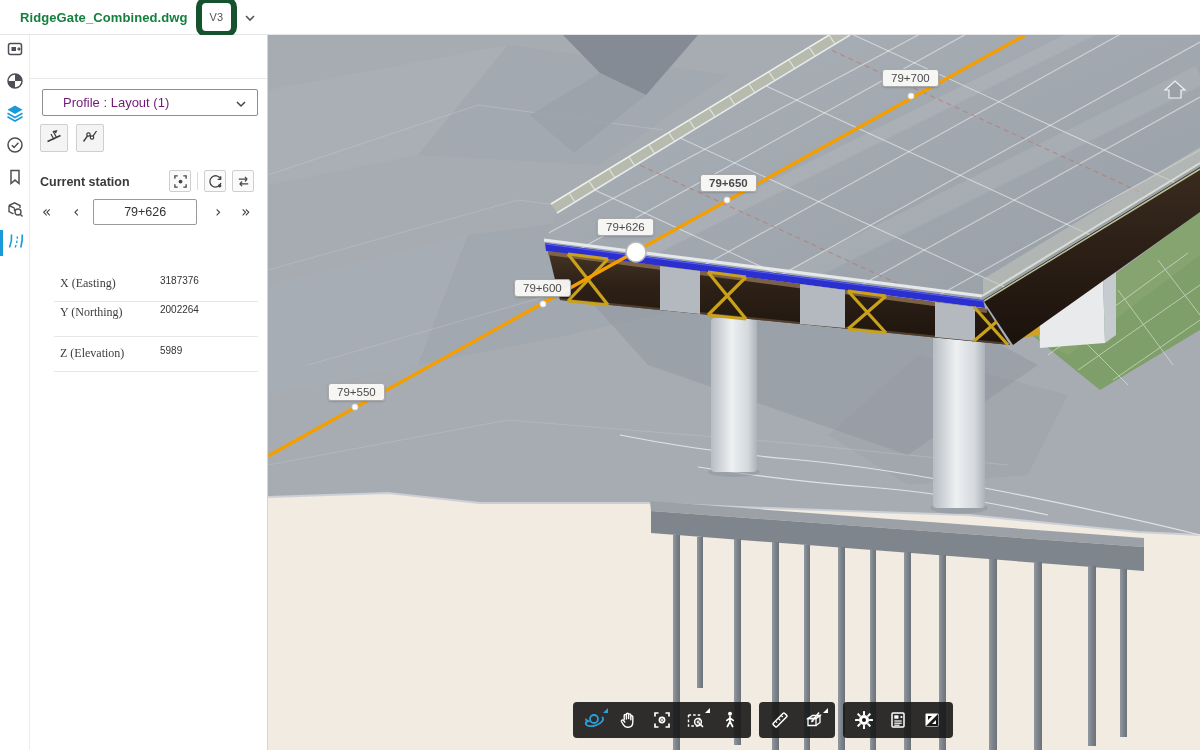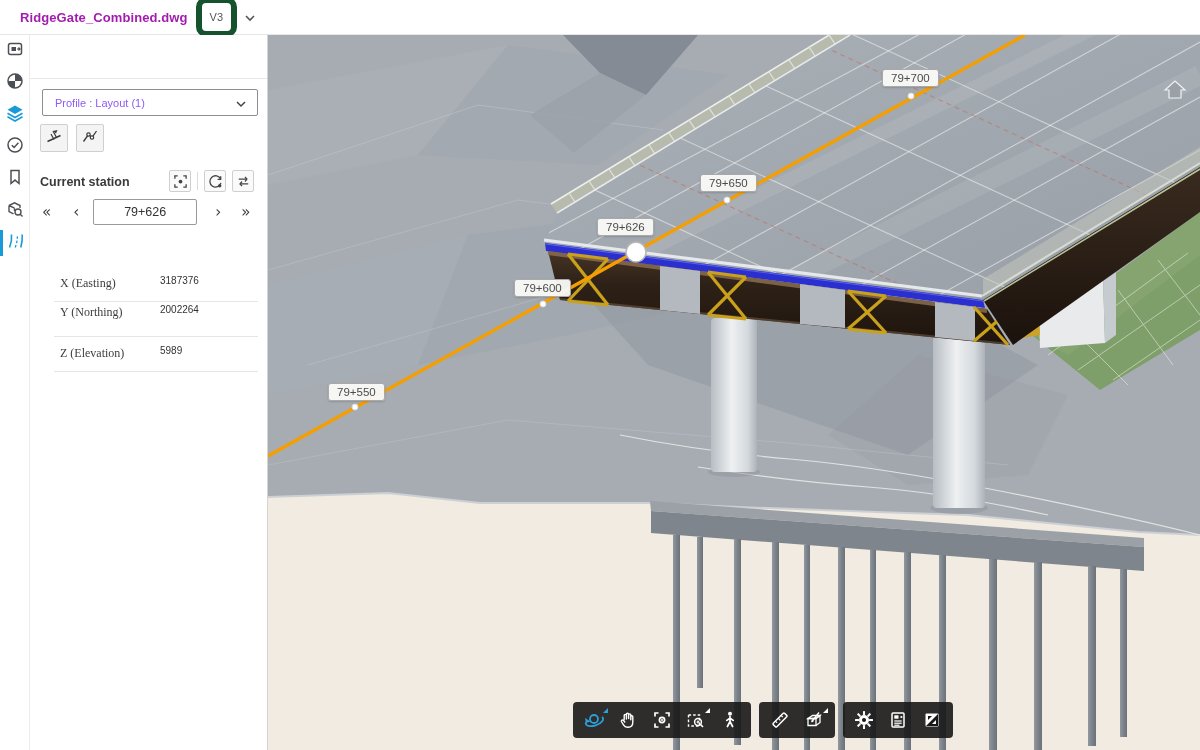--- a/index.html
+++ b/index.html
@@ -2,39 +2,39 @@
 <html><head>
 <meta charset="utf-8">
 <style>
   * { margin:0; padding:0; box-sizing:border-box; }
   html,body { width:1200px; height:750px; overflow:hidden; }
   body { font-family:"Liberation Sans", sans-serif; background:#fff; color:#3c3c3c; }
   .app { position:relative; width:1200px; height:750px; background:#fff; }
 
   
   .topbar { position:absolute; left:0; top:0; width:1200px; height:35px; background:#fff; border-bottom:1px solid #e6e6e6; display:flex; align-items:center; }
-  .doc-title { margin-left:20px; font-size:13px; font-weight:bold; color:#a21caf; letter-spacing:.1px; }
+  .doc-title { margin-left:20px; font-size:13px; font-weight:bold; color:#15803d; letter-spacing:.1px; }
   .ver-badge { margin-left:8px; font-size:11px; color:#555; border:6px solid #14532d; border-radius:10px; padding:8px 8px; background:#fff; }
   .title-chevron { margin-left:7px; }
 
   
   .rail { position:absolute; left:0; top:35px; width:30px; height:715px; background:#fff; border-right:1px solid #ececec; }
   .rail-item { position:relative; width:30px; height:32px; display:flex; align-items:center; justify-content:center; cursor:pointer; }
   .rail-item.active::before { content:""; position:absolute; left:0; top:3px; bottom:3px; width:3px; background:#1a9bd7; }
 
   
   .panel { position:absolute; left:30px; top:35px; width:238px; height:715px; background:#fff; border-right:1px solid #d4d4d4; }
   .panel-header { position:absolute; left:0; top:0; width:100%; height:43px; display:flex; align-items:center; }
   .panel-title { margin-left:16px; font-size:16px; font-weight:bold; color:#3a3a3a; }
   .icon-btn { width:24px; height:24px; display:flex; align-items:center; justify-content:center; cursor:pointer; background:transparent; border:none; }
   .panel-header .gear { position:absolute; right:42px; top:10px; }
   .panel-header .close { position:absolute; right:13px; top:10px; }
   .panel-divider { position:absolute; left:0; top:43px; width:100%; height:1px; background:#e8e8e8; }
   .dropdown { position:absolute; left:12px; top:54px; width:216px; height:27px; border:1px solid #8e8e8e; border-radius:2px; display:flex; align-items:center; cursor:pointer; background:#fff; }
-  .dropdown-text { margin-left:12px; font-size:11px; color:#8b5cf6; }
+  .dropdown-text { margin-left:20px; font-size:13px; color:#701a75; }
   .dropdown svg { position:absolute; right:10px; top:8px; }
   .mini-tools { position:absolute; left:10px; top:89px; display:flex; gap:8px; }
   .mini-btn { width:28px; height:28px; background:#f4f4f4; border:1px solid #cfcfcf; border-radius:2px; display:flex; align-items:center; justify-content:center; cursor:pointer; }
   .cs-row { position:absolute; left:10px; top:135px; width:218px; height:24px; display:flex; align-items:center; }
   .cs-label { font-size:12.5px; font-weight:bold; color:#3a3a3a; }
   .cs-icons { position:absolute; right:4px; top:0; display:flex; align-items:center; gap:6px; }
   .cs-icons .sq { width:22px; height:22px; border:1px solid #cfcfcf; border-radius:2px; background:#fafafa; display:flex; align-items:center; justify-content:center; cursor:pointer; }
   .cs-sep { width:1px; height:18px; background:#dcdcdc; }
   .nav-row { position:absolute; left:0; top:163px; width:238px; height:28px; display:flex; align-items:center; }
   .nav-arrow { background:none; border:none; color:#3a3a3a; font-size:15px; line-height:1; cursor:pointer; padding:2px 4px; font-family:"DejaVu Sans", sans-serif; }
@@ -429,21 +429,21 @@
       <circle cx="368" cy="217" r="10" fill="#fff" stroke="#b5b5b5" stroke-width="1.5"></circle>
 
       <g>
         <path d="M897 55 l10 -9 10 9 h-4 v8 h-12 v-8 Z" fill="#9aa0a6" stroke="#f1f2f3" stroke-width="1.2"></path>
       </g>
     </svg>
 
     <div class="st-label" style="left:60px; top:348px;">79+550</div>
     <div class="st-label" style="left:246px; top:244px;">79+600</div>
     <div class="st-label" style="left:329px; top:183px;">79+626</div>
-    <div class="st-label" style="left:432px; top:139px;">79+650</div>
+    <div class="st-label" style="left:432px; top:139px;font-weight:bold;">79+650</div>
     <div class="st-label" style="left:614px; top:34px;">79+700</div>
 
     <div class="toolbar">
       <div class="tgroup">
         <button class="tbtn">
           <span class="flyout teal"></span>
           <svg width="22" height="22" viewBox="0 0 22 22">
               <circle cx="11" cy="10" r="4" fill="none" stroke="#2b9fd8" stroke-width="1.8"></circle>
               <path d="M3 13 a9 4.5 -18 1 0 16 -5" fill="none" stroke="#2b9fd8" stroke-width="1.8"></path>
               <path d="M2 9 l1 5 4.5 -1.5 Z" fill="#2b9fd8"></path>

